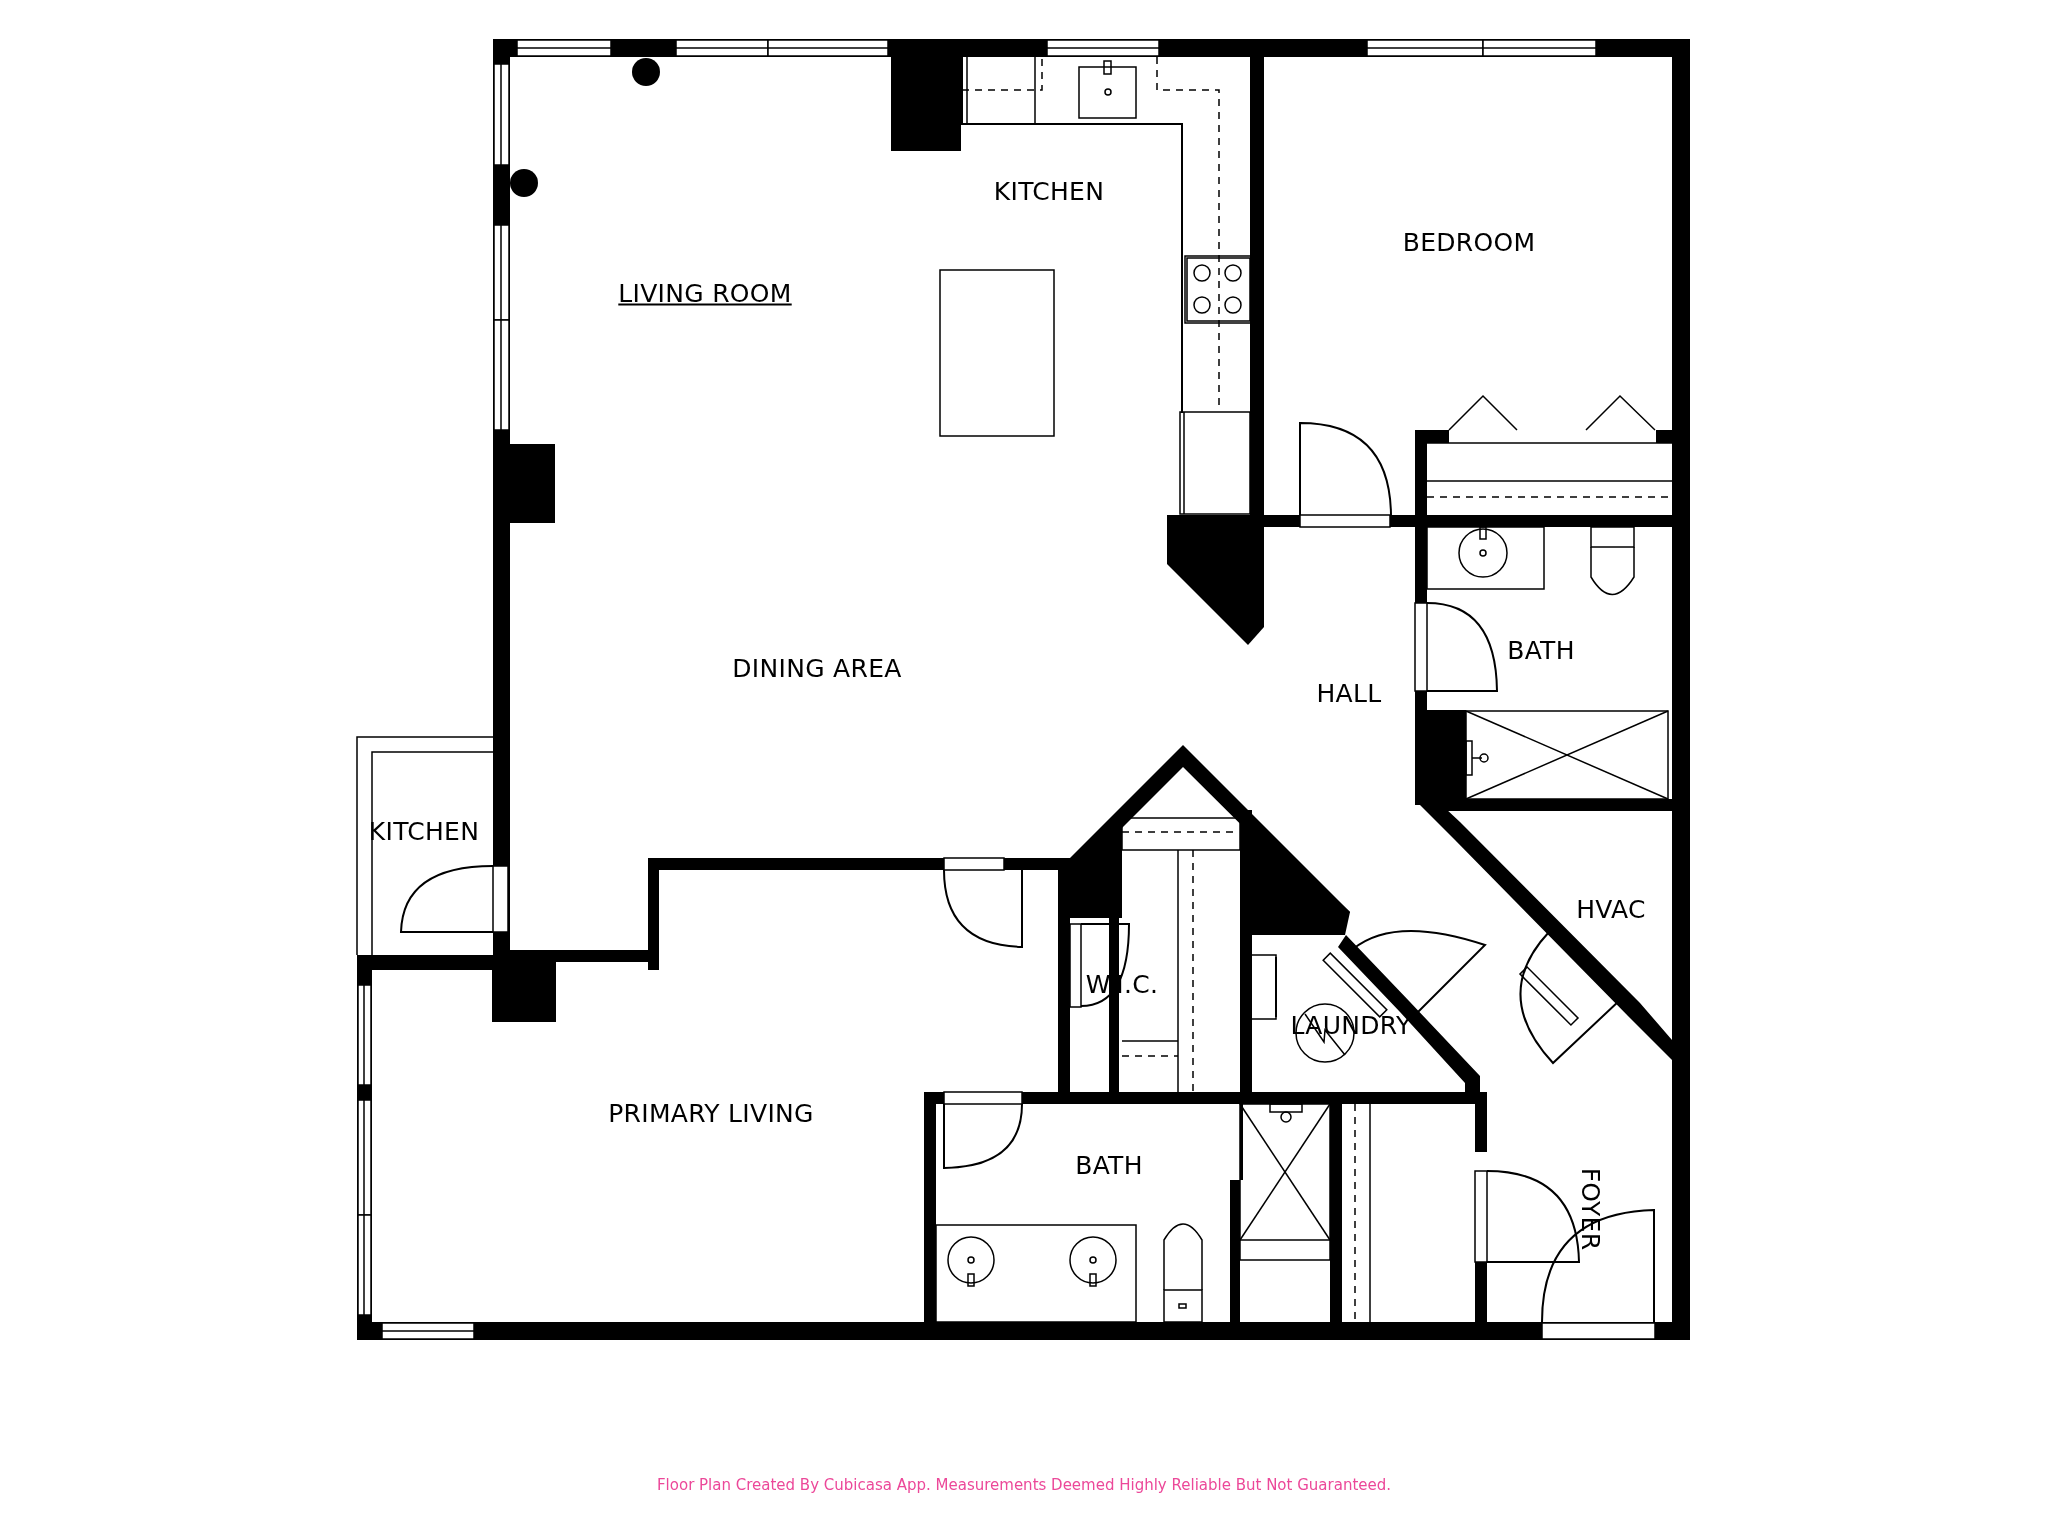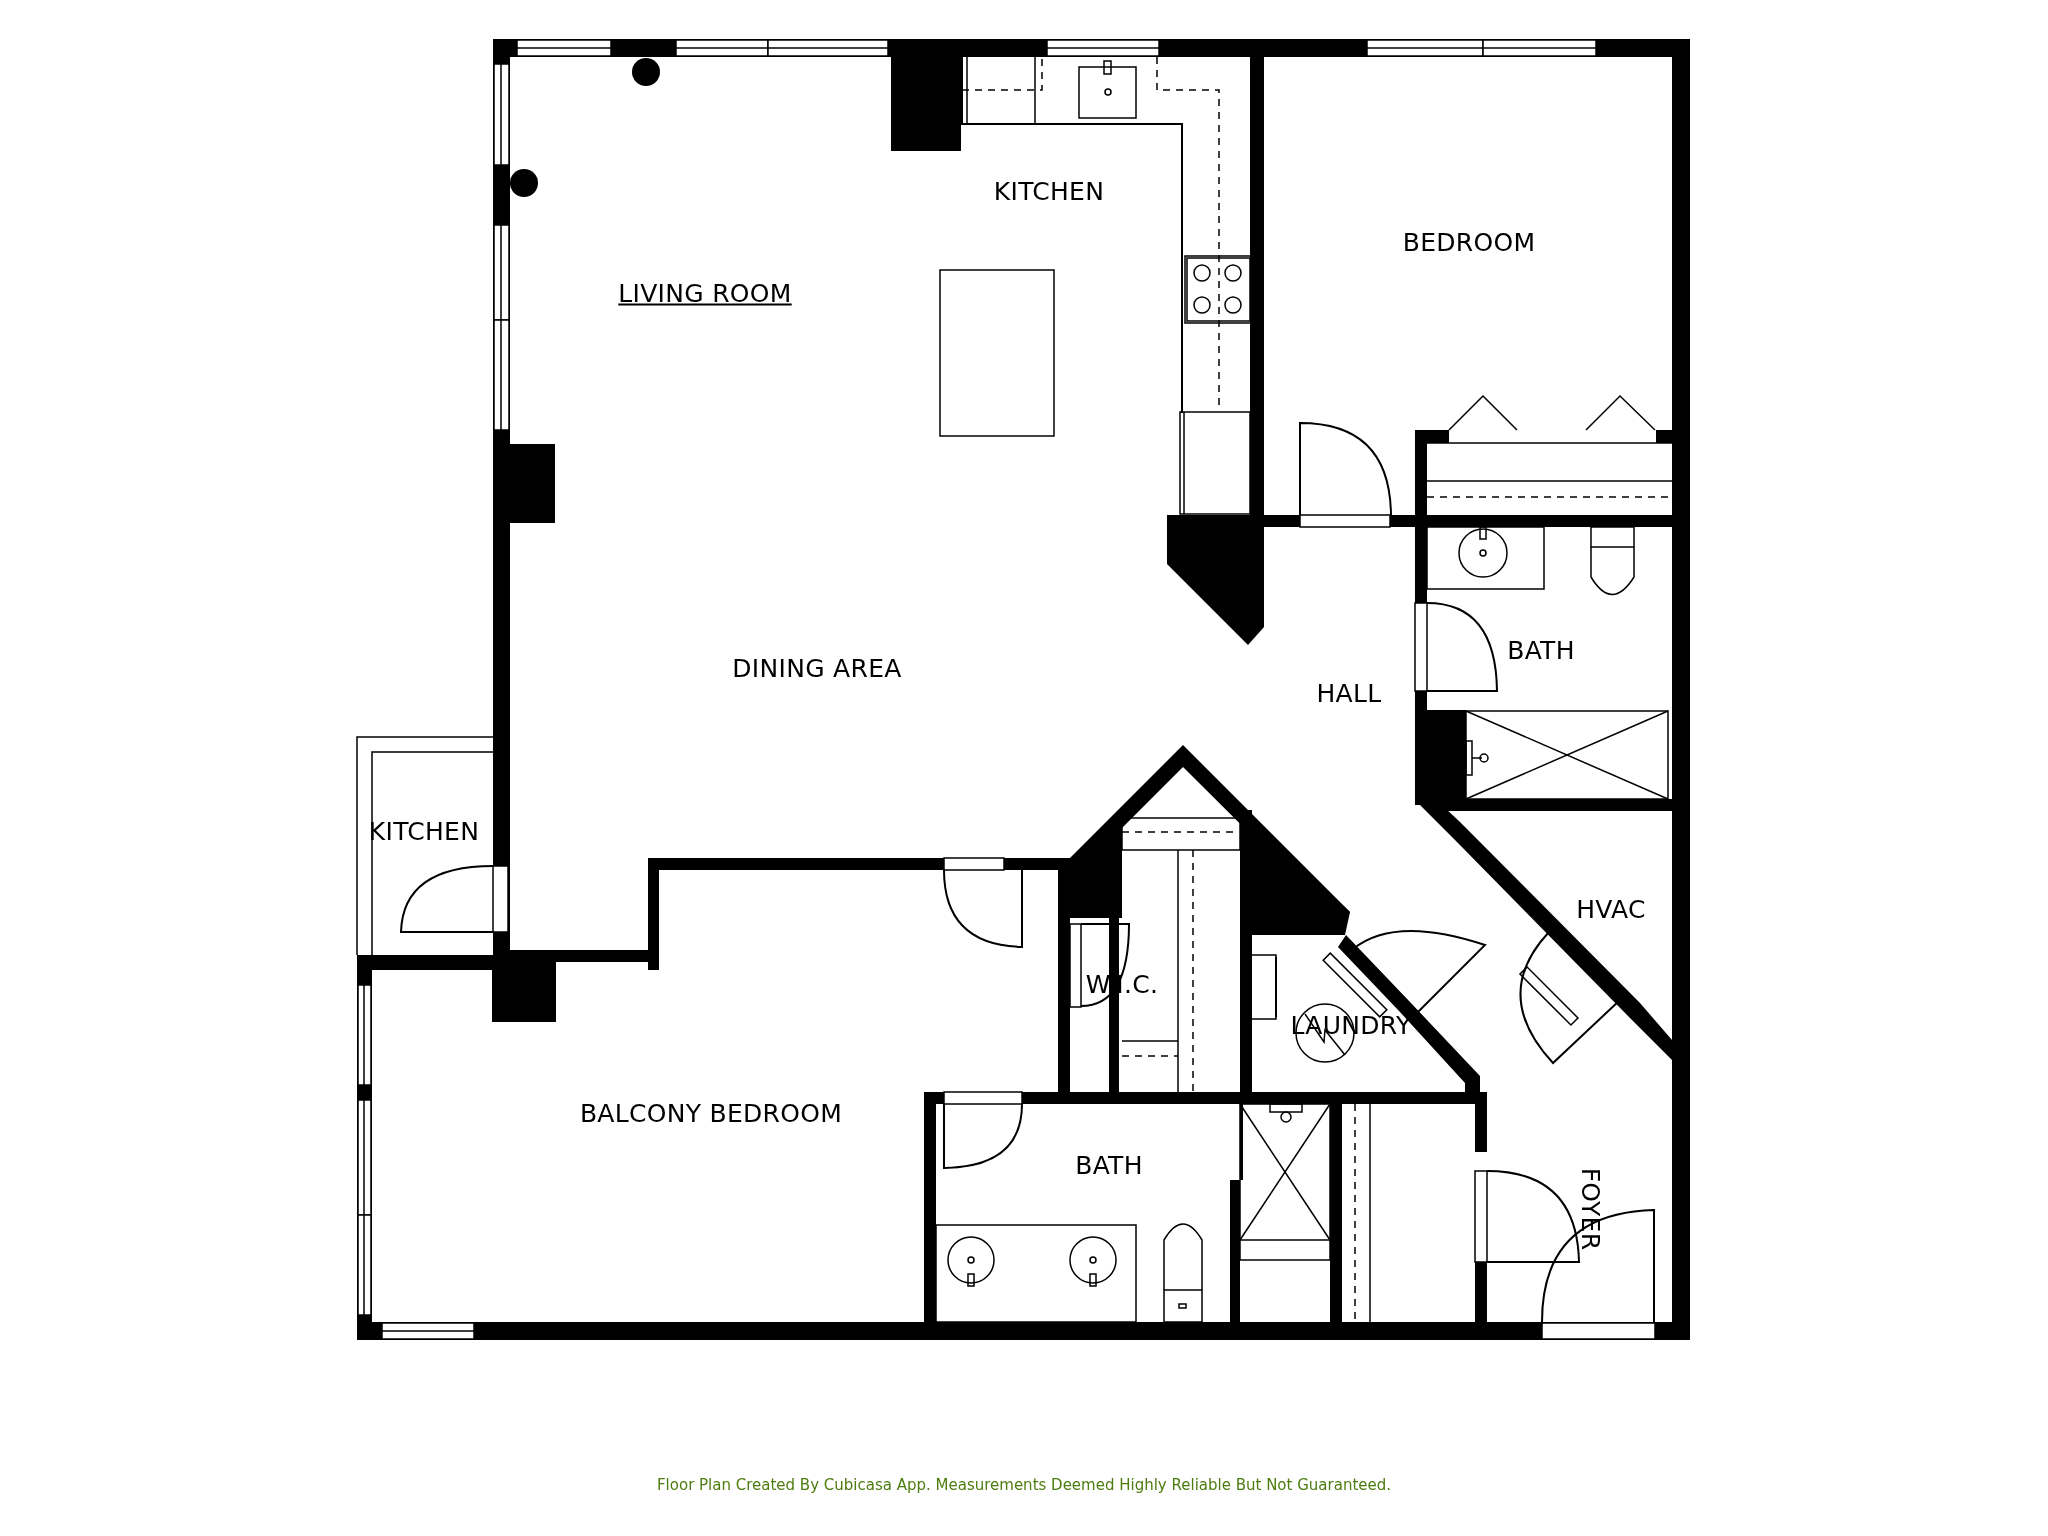--- a/index.html
+++ b/index.html
@@ -6,21 +6,21 @@
   body { width: 2048px; height: 1536px; position: relative; overflow: hidden; font-family: "Liberation Sans", sans-serif; }
   #plan { position: absolute; left: 0; top: 0; width: 2048px; height: 1536px; }
   .wall { fill: #000; }
   .thin { fill: none; stroke: #000; stroke-width: 2; }
   .thin1 { fill: none; stroke: #000; stroke-width: 1.5; }
   .dash { fill: none; stroke: #000; stroke-width: 1.5; stroke-dasharray: 7 6; }
   .win { fill: #fff; stroke: #000; stroke-width: 1.5; }
   .doorleaf { fill: none; stroke: #000; stroke-width: 2; }
   .label { position: absolute; font-family: "DejaVu Sans", sans-serif; font-size: 25px; color: #000; white-space: nowrap; transform: translate(-50%, -50%); letter-spacing: 0.3px; }
   .label.vertical { transform: translate(-50%, -50%) rotate(90deg); }
-  .footer { position: absolute; left: 1024px; top: 1485px; transform: translate(-50%, -50%); font-family: "DejaVu Sans", sans-serif; font-size: 15px; color: #4d7c0f; white-space: nowrap; }
+  .footer { position: absolute; left: 1024px; top: 1485px; transform: translate(-50%, -50%); font-family: "DejaVu Sans", sans-serif; font-size: 15px; color: #ec4899; white-space: nowrap; }
 </style>
 </head>
 <body>
 
 <svg id="plan" viewBox="0 0 2048 1536" xmlns="http://www.w3.org/2000/svg">
 
   <g>
 
     <rect class="wall" x="493" y="39" width="1197" height="18"></rect>
 
@@ -258,17 +258,17 @@
 <div class="label" style="left:705px; top:293px;text-decoration:underline;">LIVING ROOM</div>
 <div class="label" style="left:1049px; top:191px;">KITCHEN</div>
 <div class="label" style="left:1469px; top:242px;">BEDROOM</div>
 <div class="label" style="left:817px; top:668px;">DINING AREA</div>
 <div class="label" style="left:1349px; top:693px;">HALL</div>
 <div class="label" style="left:1541px; top:650px;">BATH</div>
 <div class="label" style="left:424px; top:831px;">KITCHEN</div>
 <div class="label" style="left:1611px; top:909px;">HVAC</div>
 <div class="label" style="left:1122px; top:984px;">W.I.C.</div>
 <div class="label" style="left:1351px; top:1025px;">LAUNDRY</div>
-<div class="label" style="left:711px; top:1113px;">BALCONY BEDROOM</div>
+<div class="label" style="left:711px; top:1113px;">PRIMARY LIVING</div>
 <div class="label" style="left:1109px; top:1165px;">BATH</div>
 <div class="label vertical" style="left:1590px; top:1209px;">FOYER</div>
 
 <div class="footer">Floor Plan Created By Cubicasa App. Measurements Deemed Highly Reliable But Not Guaranteed.</div>
 
 </body></html>

